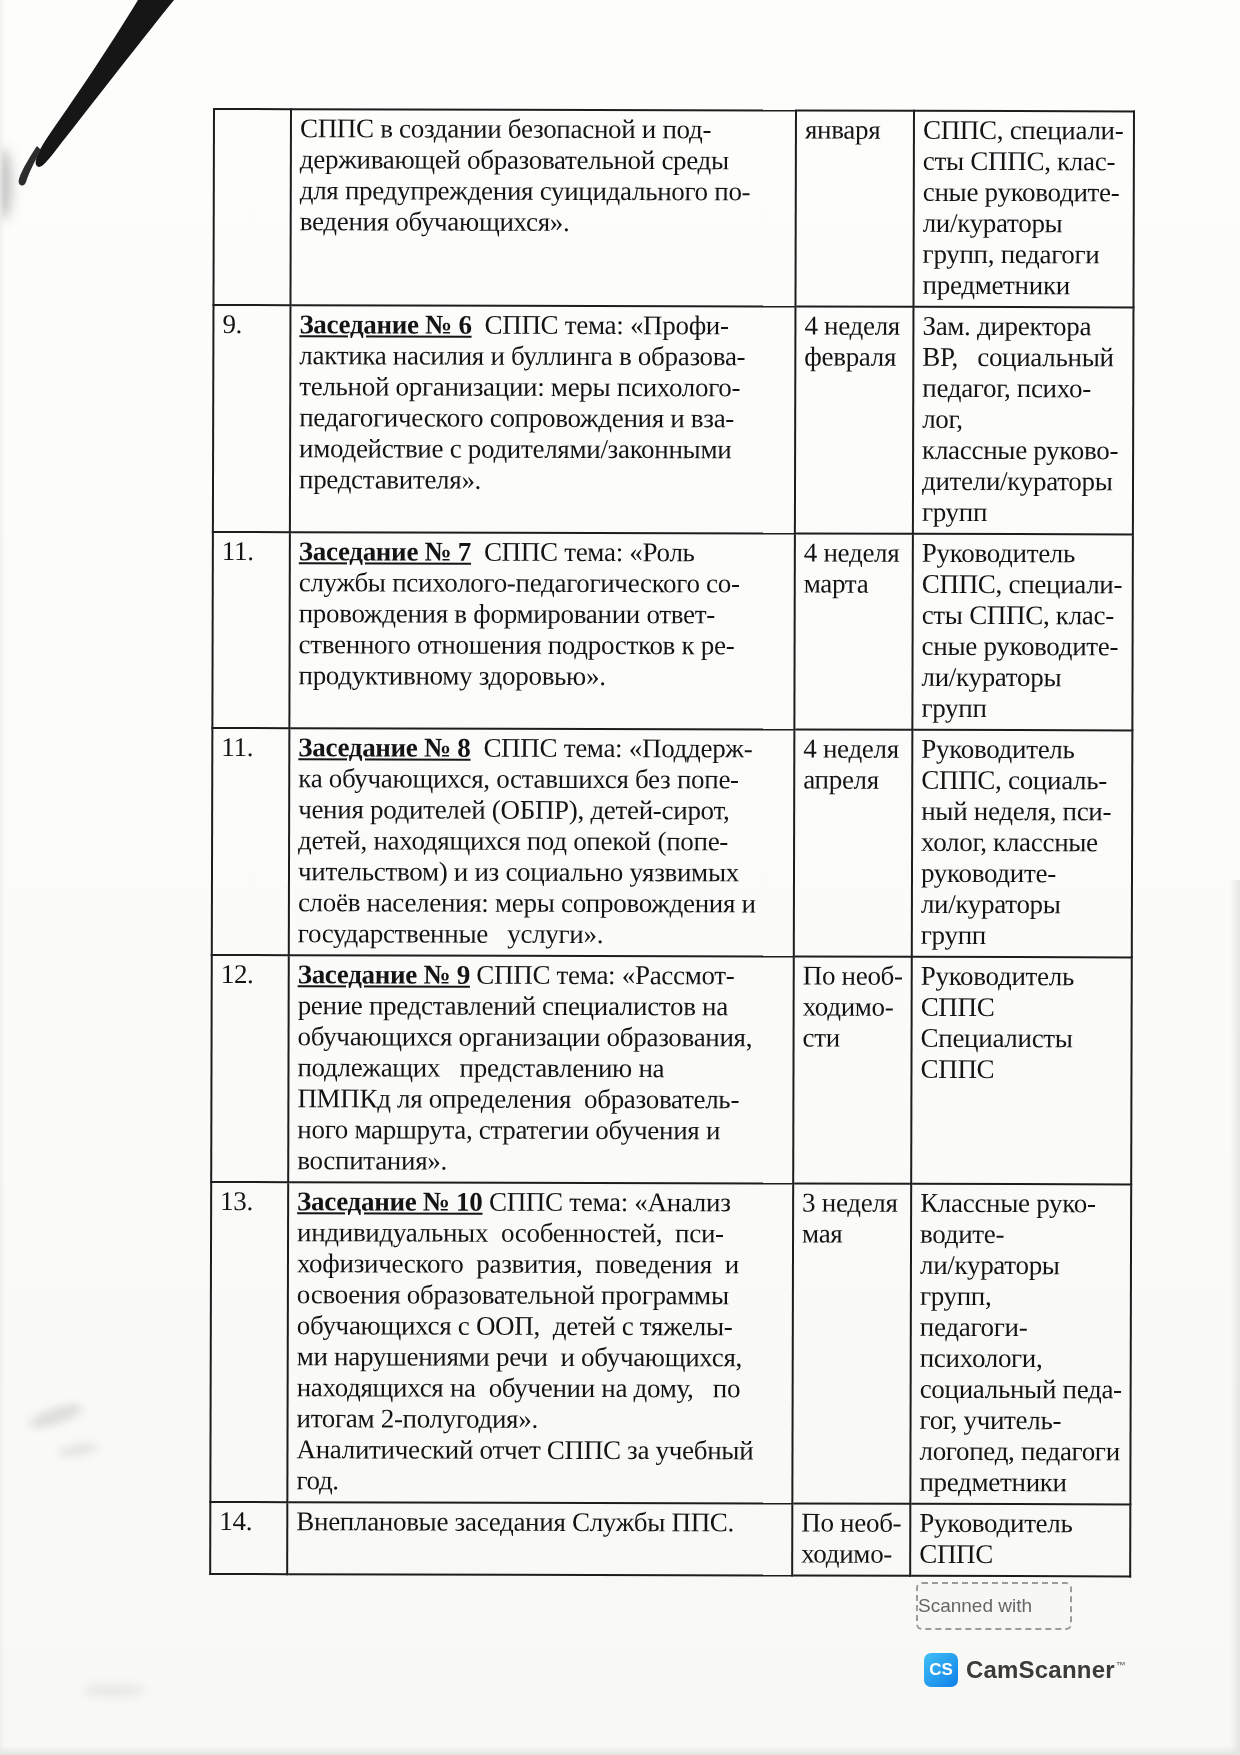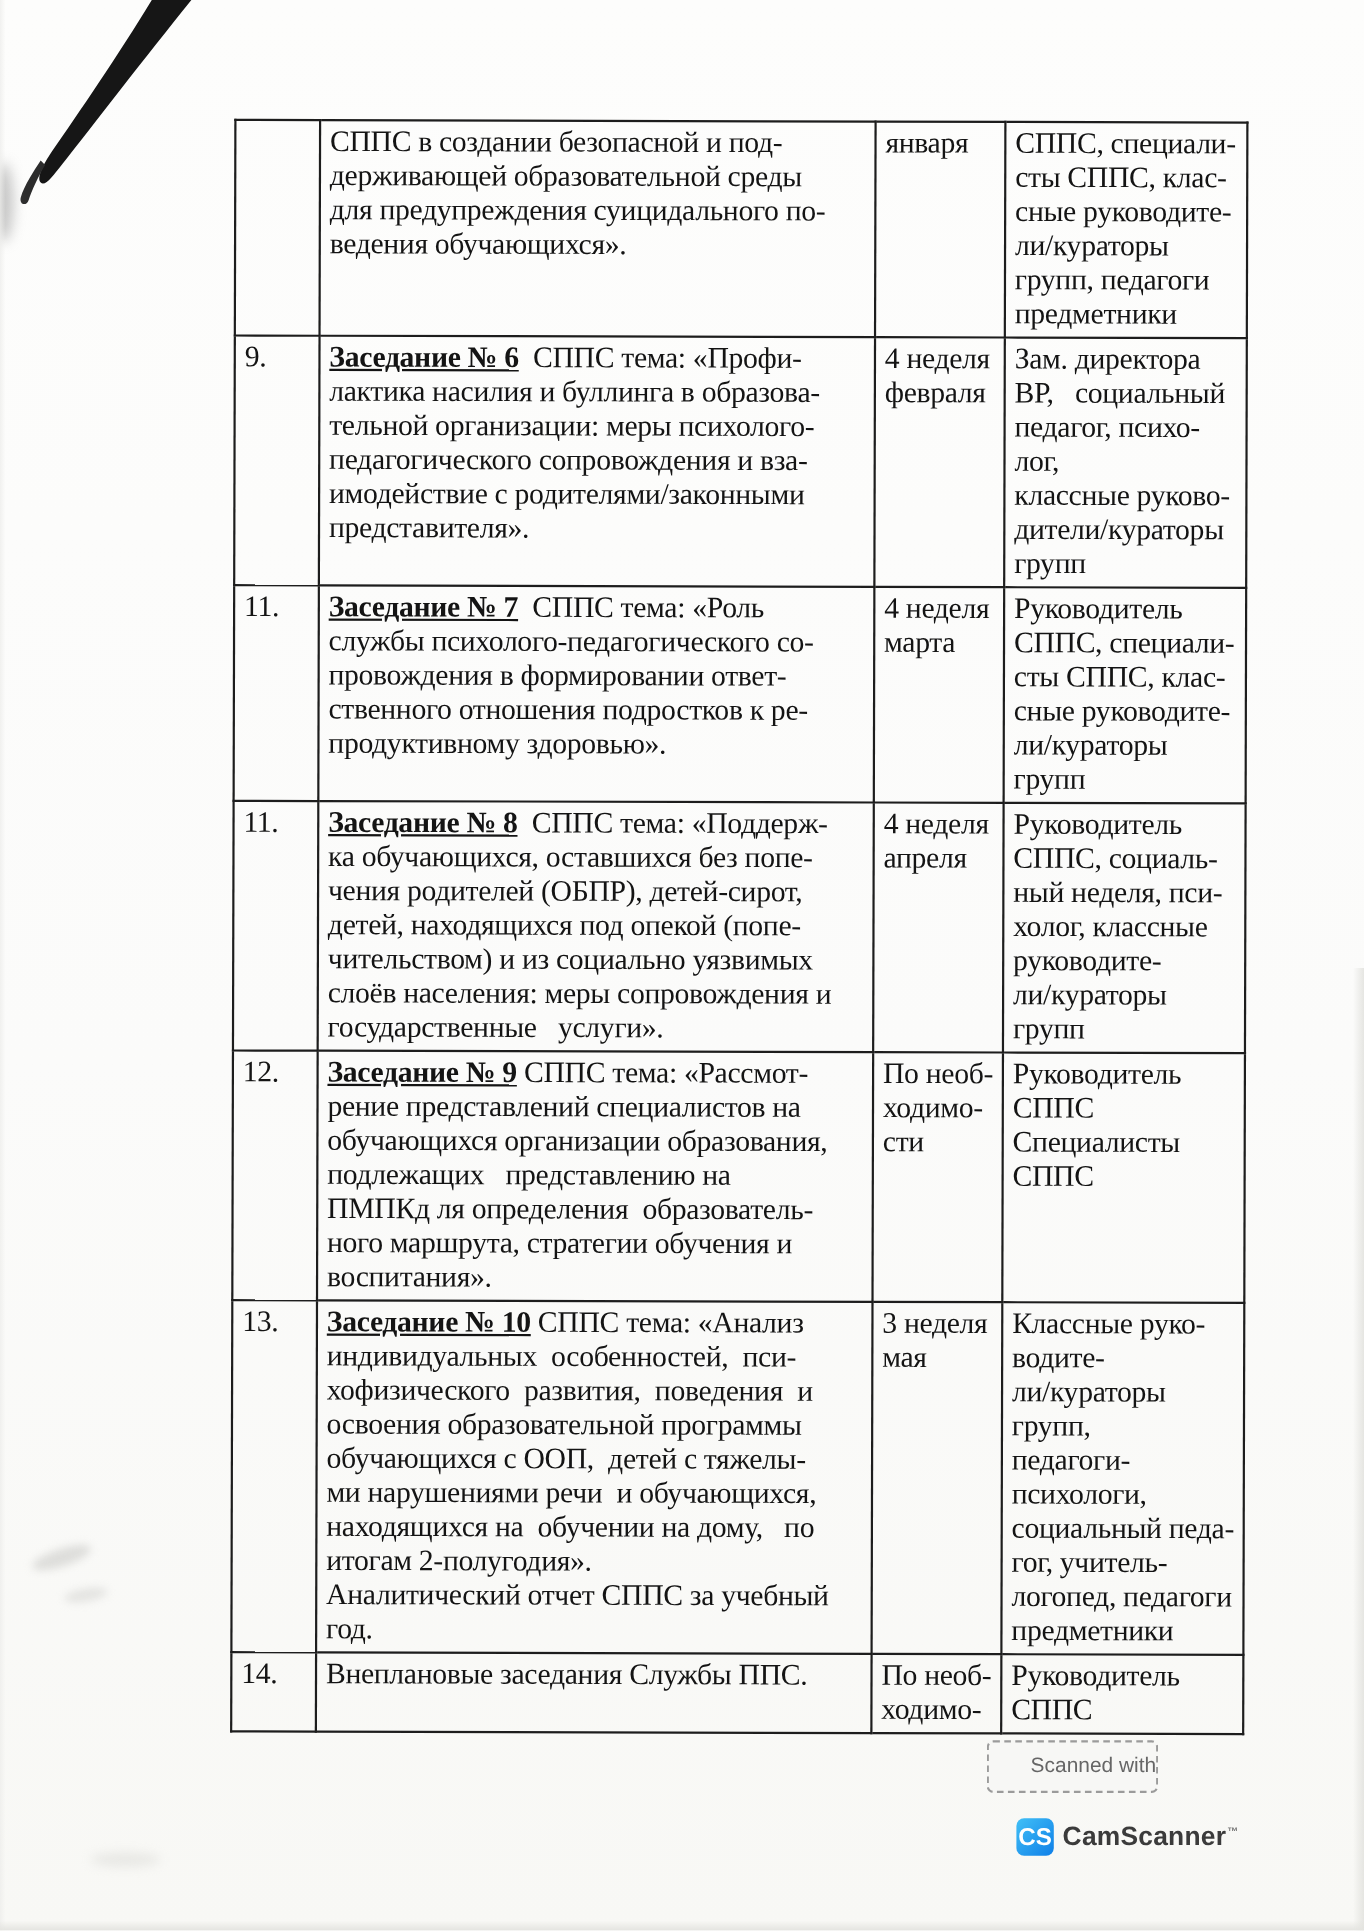--- a/index.html
+++ b/index.html
@@ -37,34 +37,34 @@
   .sm-left{left:-6px;top:148px;width:18px;height:72px;background:#8f8f8f;filter:blur(6px);opacity:.5;}
   .sm-bl1{left:28px;top:1408px;width:56px;height:16px;background:#c7c7c4;filter:blur(4px);opacity:.55;transform:rotate(-18deg);}
   .sm-bl2{left:58px;top:1444px;width:40px;height:12px;background:#cfcfcc;filter:blur(4px);opacity:.5;transform:rotate(-10deg);}
   .sm-bl3{left:82px;top:1684px;width:64px;height:13px;background:#d4d4d0;filter:blur(5px);opacity:.45;}
   .edge-right{position:absolute;right:0;top:880px;width:10px;height:875px;background:linear-gradient(90deg,rgba(0,0,0,0),#e2e2de);opacity:.85;}
   .edge-bottom{position:absolute;left:0;right:0;bottom:0;height:9px;background:linear-gradient(180deg,rgba(0,0,0,0),#e4e4e0);}
   .edge-left{position:absolute;left:0;top:0;width:5px;height:100%;background:linear-gradient(90deg,#ececea,rgba(0,0,0,0));opacity:.7;}
 
   
   .scan-box{
-    position:absolute;left:897px;top:1582px;width:152px;height:44px;
+    position:absolute;left:916px;top:1582px;width:152px;height:44px;
     border:2px dashed #9b9b9b;border-radius:6px;background:#f7f7f5;
-    display:flex;align-items:center;justify-content:flex-end;
+    display:flex;align-items:center;justify-content:flex-start;
     font-family:"Liberation Sans",sans-serif;font-size:19px;color:#666;
   }
   .cs-row{
     position:absolute;left:924px;top:1642px;width:190px;height:56px;
     display:flex;align-items:center;gap:8px;
     font-family:"Liberation Sans",sans-serif;
   }
   .cs-badge{
     width:34px;height:34px;border-radius:7px;
     background:linear-gradient(135deg,#41c0f6,#0f7fe8);
-    color:#fff;font-weight:bold;font-size:22px;
+    color:#fff;font-weight:bold;font-size:17px;
     display:flex;align-items:center;justify-content:center;flex:0 0 auto;
   }
   .cs-name{font-size:24px;font-weight:bold;color:#3b3b3b;letter-spacing:.2px;white-space:nowrap;}
   .tm{font-size:10px;color:#777;position:relative;top:-9px;left:1px;}
 </style>
 </head>
 <body>
 
 <div class="page">
 

